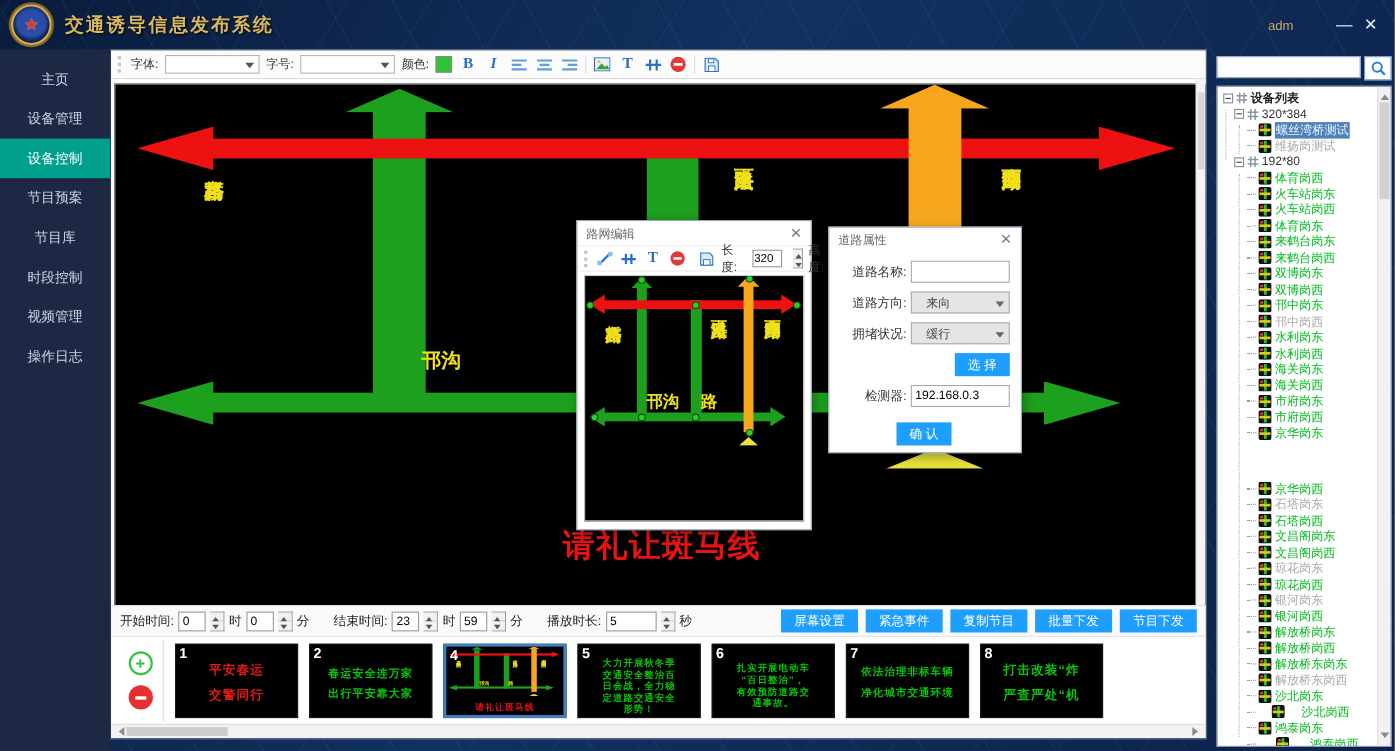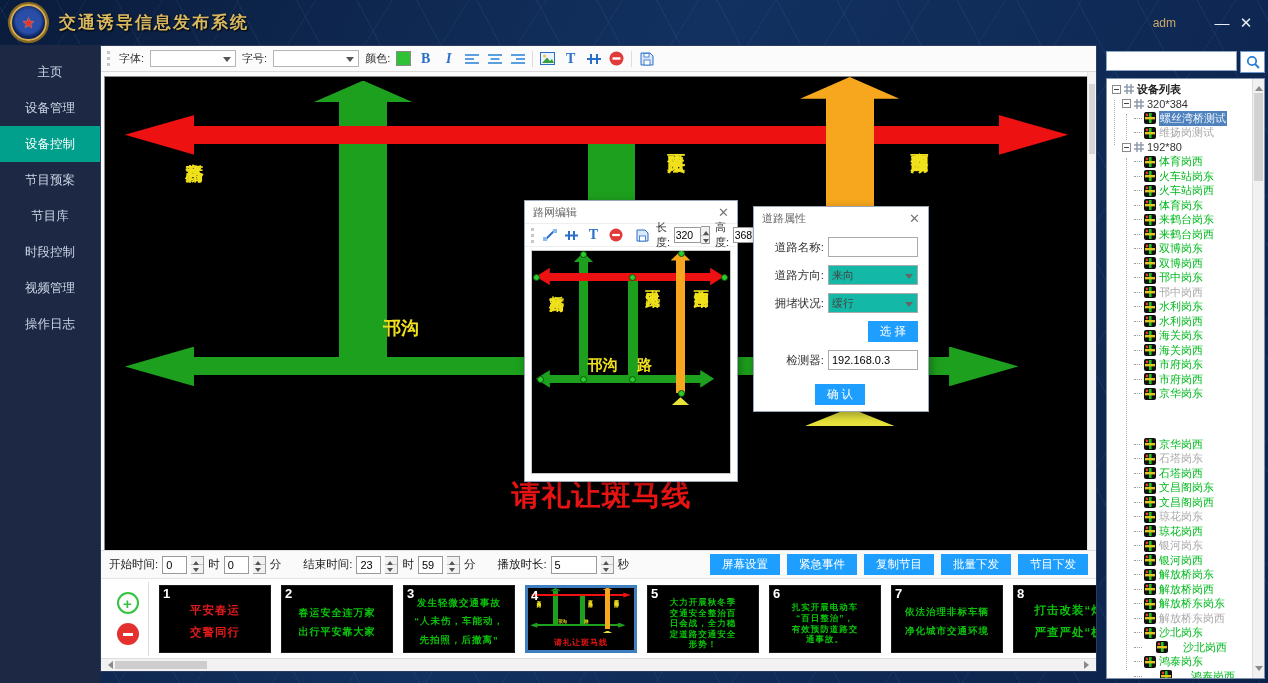--- a/index.html
+++ b/index.html
@@ -49,29 +49,29 @@
   .vlabel{writing-mode:vertical-rl;text-orientation:upright;color:#f0e11c;font-weight:bold;line-height:1.12;letter-spacing:1px}
   .hlabel{color:#f0e11c;font-weight:bold}
   .dot{width:7px;height:7px;border-radius:50%;background:#2dcb2d;border:1px solid #0a550a}
   .slogan{position:absolute;left:0;right:0;bottom:0;display:flex;align-items:center;justify-content:center;color:#e81313;font-weight:bold;letter-spacing:1px}
   
   .dialog{position:absolute;background:#fff;border:1px solid #9aa7b8;box-shadow:2px 3px 9px rgba(0,0,0,.35);font-size:11px;color:#444}
   .dlg-title{height:22px;display:flex;align-items:center;padding:0 8px;color:#666;font-size:11px}
   .dlg-close{margin-left:auto;color:#777;font-size:13px;cursor:pointer}
   .dlg-roadnet{left:423px;top:128px;width:214px;height:282px}
   .rn-toolbar{height:24px;display:flex;align-items:center;gap:5px;padding:0 6px;border-top:1px solid #eee;border-bottom:1px solid #eee}
-  .rn-field{display:flex;align-items:center;gap:0;font-size:11px;color:#333}
+  .rn-field{display:flex;align-items:center;gap:10px;font-size:11px;color:#333}
   .rn-input{width:27px;height:16px;border:1px solid #9a9a9a;font-size:10.5px;padding:0 1px}
   .dlg-canvas{margin:3px 6px;width:200px;height:224px;background:#000;border:1px solid #c9c9c9}
   .dlg-roadprops{left:652px;top:134px;width:176px;height:206px}
   .rp-body{padding:8px 10px 0 8px}
   .rp-row{display:flex;align-items:center;margin-bottom:8px}
   .rp-label{width:62px;text-align:right;margin-right:4px;color:#333;font-size:11.5px;flex:none}
   .rp-input{flex:1;height:20px;border:1px solid #aaa;background:#fff;font-size:11px;padding:0 3px;min-width:0}
-  .rp-select{flex:1;height:20px;border:1px solid #aaa;background:#14b8a6;position:relative;display:flex;align-items:center;padding:0 3px;cursor:pointer}
+  .rp-select{flex:1;height:20px;border:1px solid #aaa;background:#e5e5e5;position:relative;display:flex;align-items:center;padding:0 13px;cursor:pointer}
   .rp-select::after{content:"";position:absolute;right:4px;top:8px;border:4px solid transparent;border-top:5px solid #666}
   .btn-blue{background:#1e9fff;color:#fff;border:none;font-size:11.5px;padding:3px 12px;cursor:pointer}
   .rp-selrow{display:flex;justify-content:flex-end;margin-bottom:8px}
   .rp-okrow{display:flex;justify-content:center;margin-top:14px}
   
   .schedule{height:28px;border-top:1px solid #e0e0e0;background:#fafafa;display:flex;align-items:center;padding:0 8px;font-size:11.5px;color:#222;gap:4px;flex:none}
   .num{width:25px;height:18px;border:1px solid #9a9a9a;background:#fff;font-size:11px;padding:0 3px}
   .num.wide{width:46px}
   .spin{width:13px;height:18px;border:1px solid #9a9a9a;border-left:none;display:flex;flex-direction:column;cursor:pointer}
   .spin i{flex:1;position:relative;background:#f1f1f1}
@@ -431,28 +431,20 @@
               </div>
               <span class="tnum">1</span>
             </div>
             <div class="thumb">
               <div class="tlines" style="font-size: 10px; line-height: 1.9; padding-top: 6px; color: rgb(11, 194, 11); font-weight: bold; letter-spacing: 1px;">
                 <div>春运安全连万家</div>
                 <div>出行平安靠大家</div>
               </div>
               <span class="tnum">2</span>
             </div>
-            <div class="thumb">
-              <div class="tlines" style="font-size: 9.5px; line-height: 1.9; padding-top: 6px; color: rgb(11, 194, 11); font-weight: bold; letter-spacing: 1px;">
-                <div>发生轻微交通事故</div>
-                <div>“人未伤，车能动，</div>
-                <div>先拍照，后撤离”</div>
-              </div>
-              <span class="tnum">3</span>
-            </div>
             <div class="thumb selected">
               <div class="ledmap" style="position: absolute; inset: 0px;">
                 <div class="maparea" style="height: 76%;">
                   <div class="tri-up" style="left: 21%; top: 1%; width: 10%; height: 6%; background: rgb(29, 160, 29);"></div>
                   <div class="bar" style="left: 23.6%; top: 6.5%; width: 4.8%; height: 75.5%; background: rgb(29, 160, 29);"></div>
                   <div class="bar" style="left: 48.6%; top: 14%; width: 4.8%; height: 68%; background: rgb(29, 160, 29);"></div>
                   <div class="tri-left" style="left: 2%; top: 74.5%; width: 7%; height: 11%; background: rgb(29, 160, 29);"></div>
                   <div class="tri-right" style="left: 85%; top: 74.5%; width: 7%; height: 11%; background: rgb(29, 160, 29);"></div>
                   <div class="bar" style="left: 8.5%; top: 77.5%; width: 77%; height: 5%; background: rgb(29, 160, 29);"></div>
                   <div class="tri-left" style="left: 2%; top: 10.5%; width: 7%; height: 11%; background: rgb(238, 17, 17);"></div>

